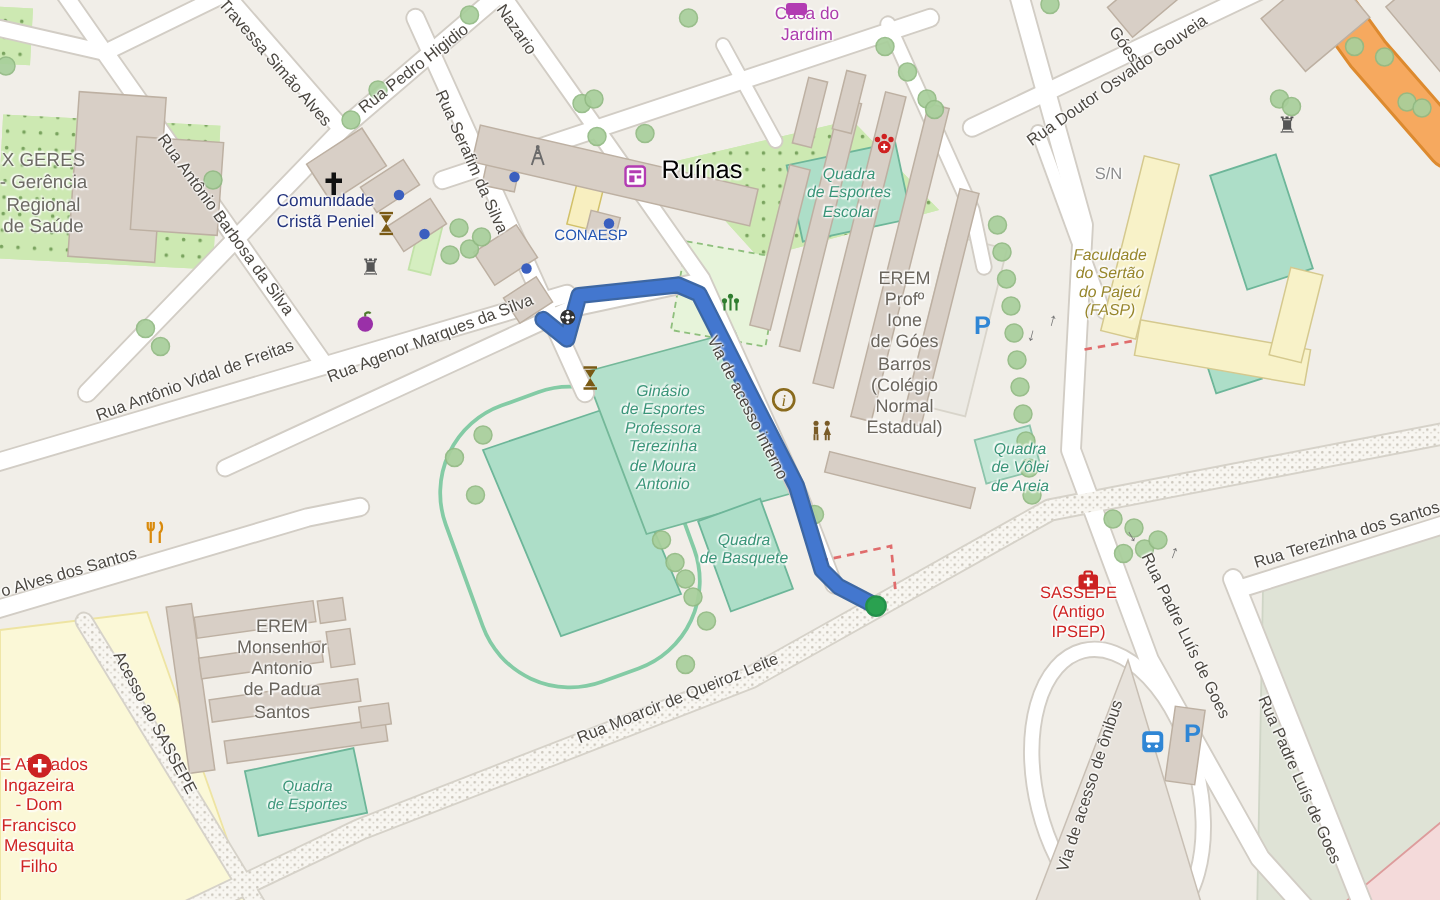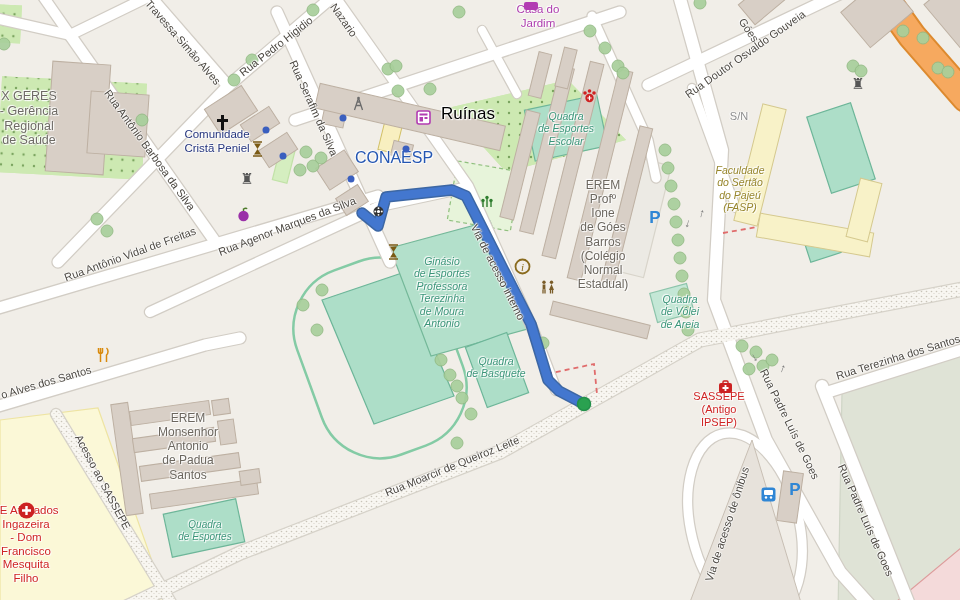--- a/index.html
+++ b/index.html
@@ -205,30 +205,30 @@
     <div class="rlbl" style="left: 103px; top: 482px; transform: translate(-50%, -50%) rotate(62deg);">Acesso ao SASSEPE</div>
     <div class="rlbl" style="left: 452px; top: 466px; transform: translate(-50%, -50%) rotate(-22deg);">Rua Moarcir de Queiroz Leite</div>
     <div class="rlbl" style="left: 498px; top: 272px; transform: translate(-50%, -50%) rotate(63deg);">Via de acesso interno</div>
     <div class="rlbl" style="left: 727px; top: 524px; transform: translate(-50%, -50%) rotate(-72deg);">Via de acesso de ônibus</div>
     <div class="rlbl" style="left: 790px; top: 424px; transform: translate(-50%, -50%) rotate(64deg);">Rua Padre Luís de Goes</div>
     <div class="rlbl" style="left: 866px; top: 520px; transform: translate(-50%, -50%) rotate(66deg);">Rua Padre Luís de Goes</div>
     <div class="rlbl" style="left: 749px; top: 30px; transform: translate(-50%, -50%) rotate(55deg);">Góes</div>
     <div class="rlbl" style="left: 745px; top: 54px; transform: translate(-50%, -50%) rotate(-35deg);">Rua Doutor Osvaldo Gouveia</div>
     <div class="rlbl" style="left: 898px; top: 357px; transform: translate(-50%, -50%) rotate(-17deg);">Rua Terezinha dos Santos</div>
     <div class="rlbl" style="left: 739px; top: 116px; transform: translate(-50%, -50%) rotate(0deg); color: rgb(141, 141, 141); text-align: center;">S/N</div>
-    <div class="lbl" style="left: 29px; top: 118px; color: rgb(109, 106, 100); font-size: 12.5px;">X GERES
+    <div class="lbl" style="left: 29px; top: 129px; color: rgb(109, 106, 100); font-size: 12.5px;">X GERES
 - Gerência
 Regional
 de Saúde</div>
     <div class="lbl" style="left: 217px; top: 142px; color: rgb(37, 53, 126); font-size: 11.5px;">Comunidade
 Cristã Peniel</div>
     <div class="lbl" style="left: 538px; top: 17px; color: rgb(173, 61, 173); font-size: 11.5px;">Casa do
 Jardim</div>
     <div class="lbl" style="left: 468px; top: 114px; color: #000000; font-size: 17px;">Ruínas</div>
-    <div class="lbl" style="left: 394px; top: 158px; color: rgb(36, 86, 178); font-size: 16px; text-align: right;">CONAESP</div>
+    <div class="lbl" style="left: 394px; top: 158px; color: rgb(36, 86, 178); font-size: 10px; text-align: right;">CONAESP</div>
     <div class="lbl" style="left: 566px; top: 129px; color: rgb(59, 149, 121); font-size: 10.5px; font-style: italic;">Quadra
 de Esportes
 Escolar</div>
     <div class="lbl" style="left: 603px; top: 235px; color: rgb(107, 102, 94); font-size: 12px;">EREM
 Profº
 Ione
 de Góes
 Barros
 (Colégio
 Normal

